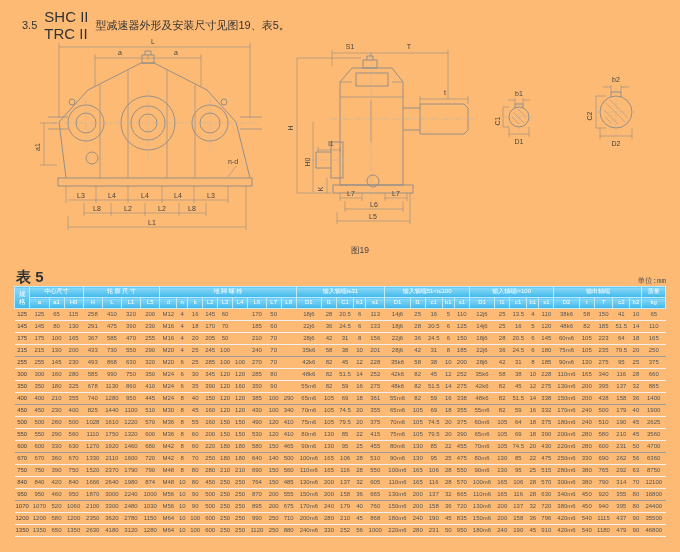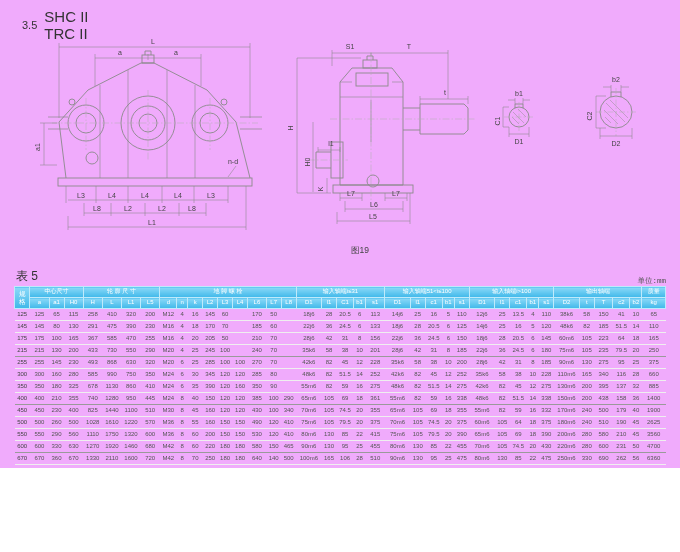--- a/index.html
+++ b/index.html
@@ -1,22 +1,22 @@
 <!DOCTYPE html>
 <html><head>
 <meta charset="utf-8">
 <style>
   html,body{margin:0;padding:0;background:#fff;}
-  .page{position:relative;width:680px;height:468px;background:#f0abfc;
+  .page{position:relative;width:680px;height:552px;background:#fdba74;
         font-family:"Liberation Sans",sans-serif;color:#444;overflow:hidden;}
   .title{position:absolute;top:8px;left:22px;display:flex;align-items:center;gap:7px;
          font-size:11px;color:#333;z-index:5;}
   .frac{display:flex;flex-direction:column;font-size:15px;line-height:1.15;color:#333;}
   .drawing-svg{position:absolute;top:0;left:0;z-index:1;}
-  .tbl-title{position:absolute;top:268px;left:16px;font-size:12px;font-weight:normal;color:#333;z-index:5;}
+  .tbl-title{position:absolute;top:268px;left:16px;font-size:15px;font-weight:bold;color:#333;z-index:5;}
   .tbl-unit{position:absolute;top:276px;right:14px;font-size:7.5px;color:#555;z-index:5;font-family:Liberation Mono, monospace;}
   .tbl-wrap{position:absolute;top:286px;left:14px;width:652px;z-index:4;}
   table.spec{border-collapse:collapse;width:652px;table-layout:auto;}
   table.spec th{background:linear-gradient(#8bd9f8,#3fb8e9);color:#fff;font-weight:normal;
         font-size:6px;line-height:1.2;padding:0 1px;border:1px solid #bfeafb;height:10px;
         text-align:center;white-space:nowrap;}
   table.spec th.spec-col{white-space:normal;width:12px;font-size:6.5px;}
   table.spec td{font-size:6px;color:#555;text-align:center;padding:0 1px;height:11px;
         line-height:11px;white-space:nowrap;border-bottom:1px solid #efefef;}
   table.spec tr.sep td{border-bottom:1px solid #9a9a9a;}
@@ -28,20 +28,21 @@
 <body>
 
 <div class="page">
 
   <div class="title">
     <span>3.5</span>
     <span class="frac">
       <span>SHC II</span>
       <span>TRC II</span>
     </span>
+    <span>型减速器外形及安装尺寸见图19、表5。</span>
   </div>
 
   <svg class="drawing-svg" width="680" height="268" viewBox="0 0 680 268">
 
     <g stroke="#8a8a8a" fill="none" stroke-width="0.9">
       <path d="M66,178 L59,122 L88,90 L141,63 L154,63 L207,90 L236,122 L250,178"></path>
       <rect x="58" y="178" width="194" height="8"></rect>
       <path d="M100,85 L100,178 M195,85 L195,178 M128,70 L128,178 M167,70 L167,178" stroke-width="0.6"></path>
       <circle cx="148" cy="123" r="27"></circle>
         <circle cx="148" cy="123" r="17"></circle>

